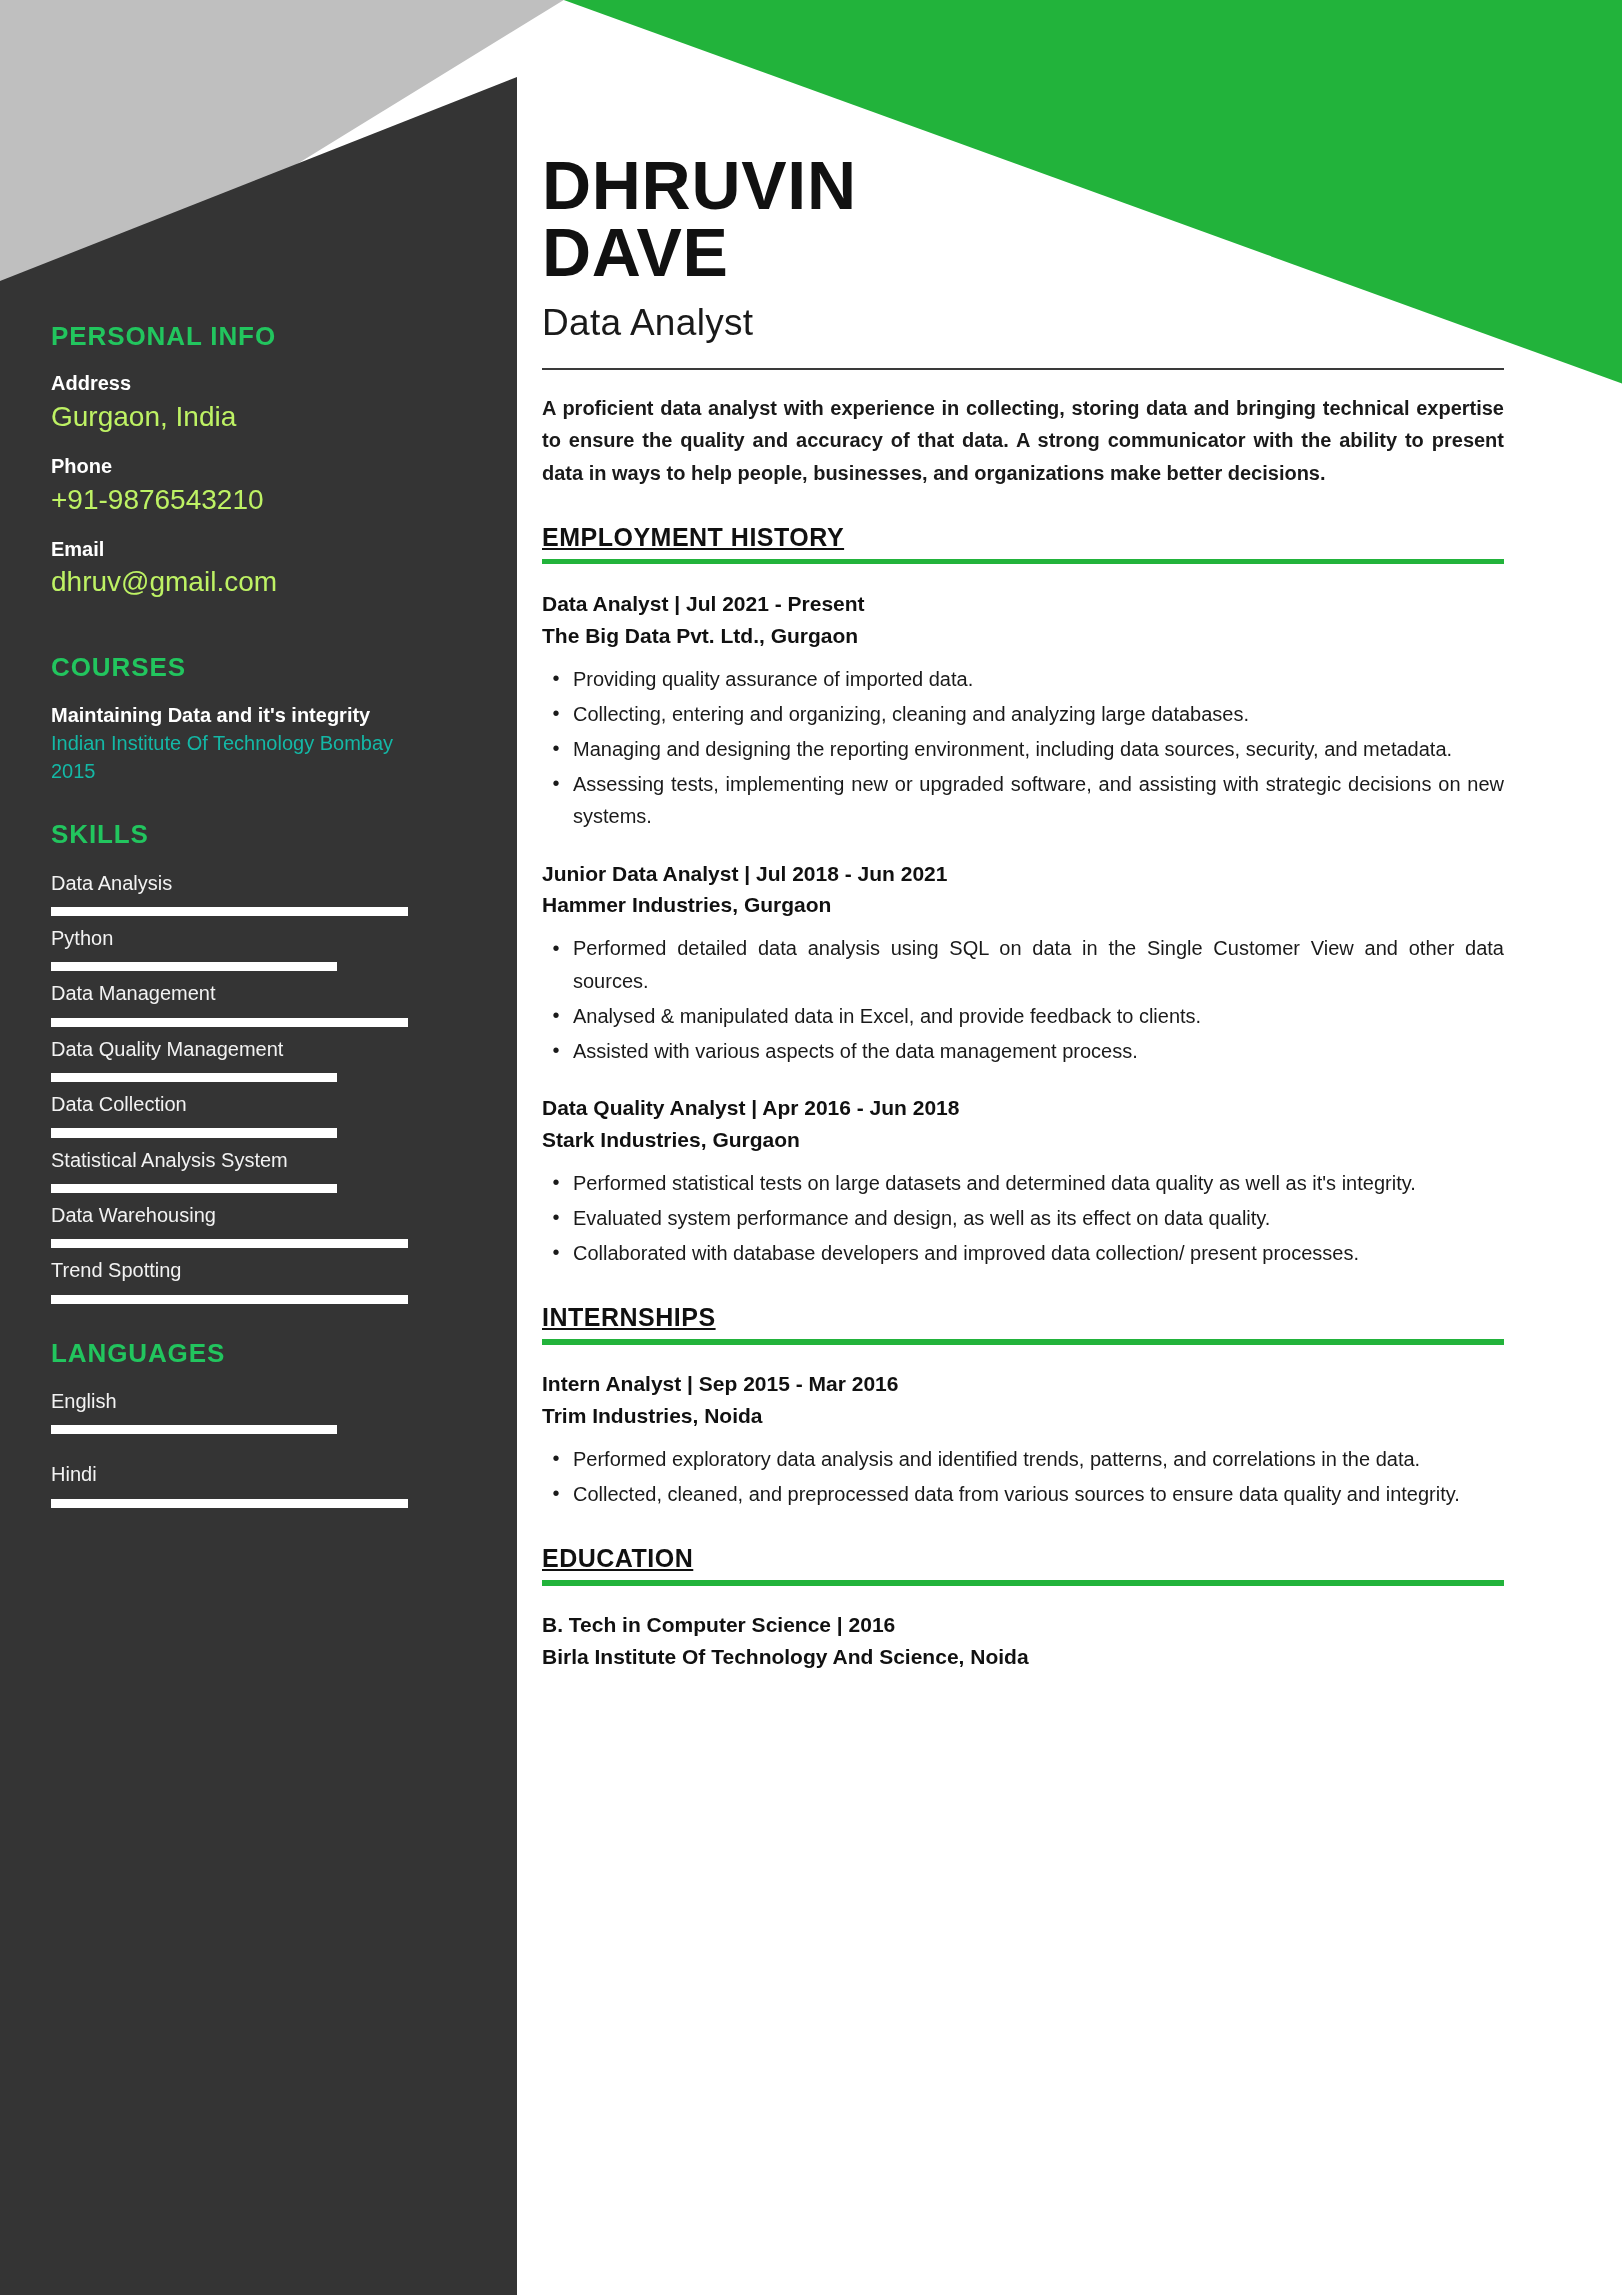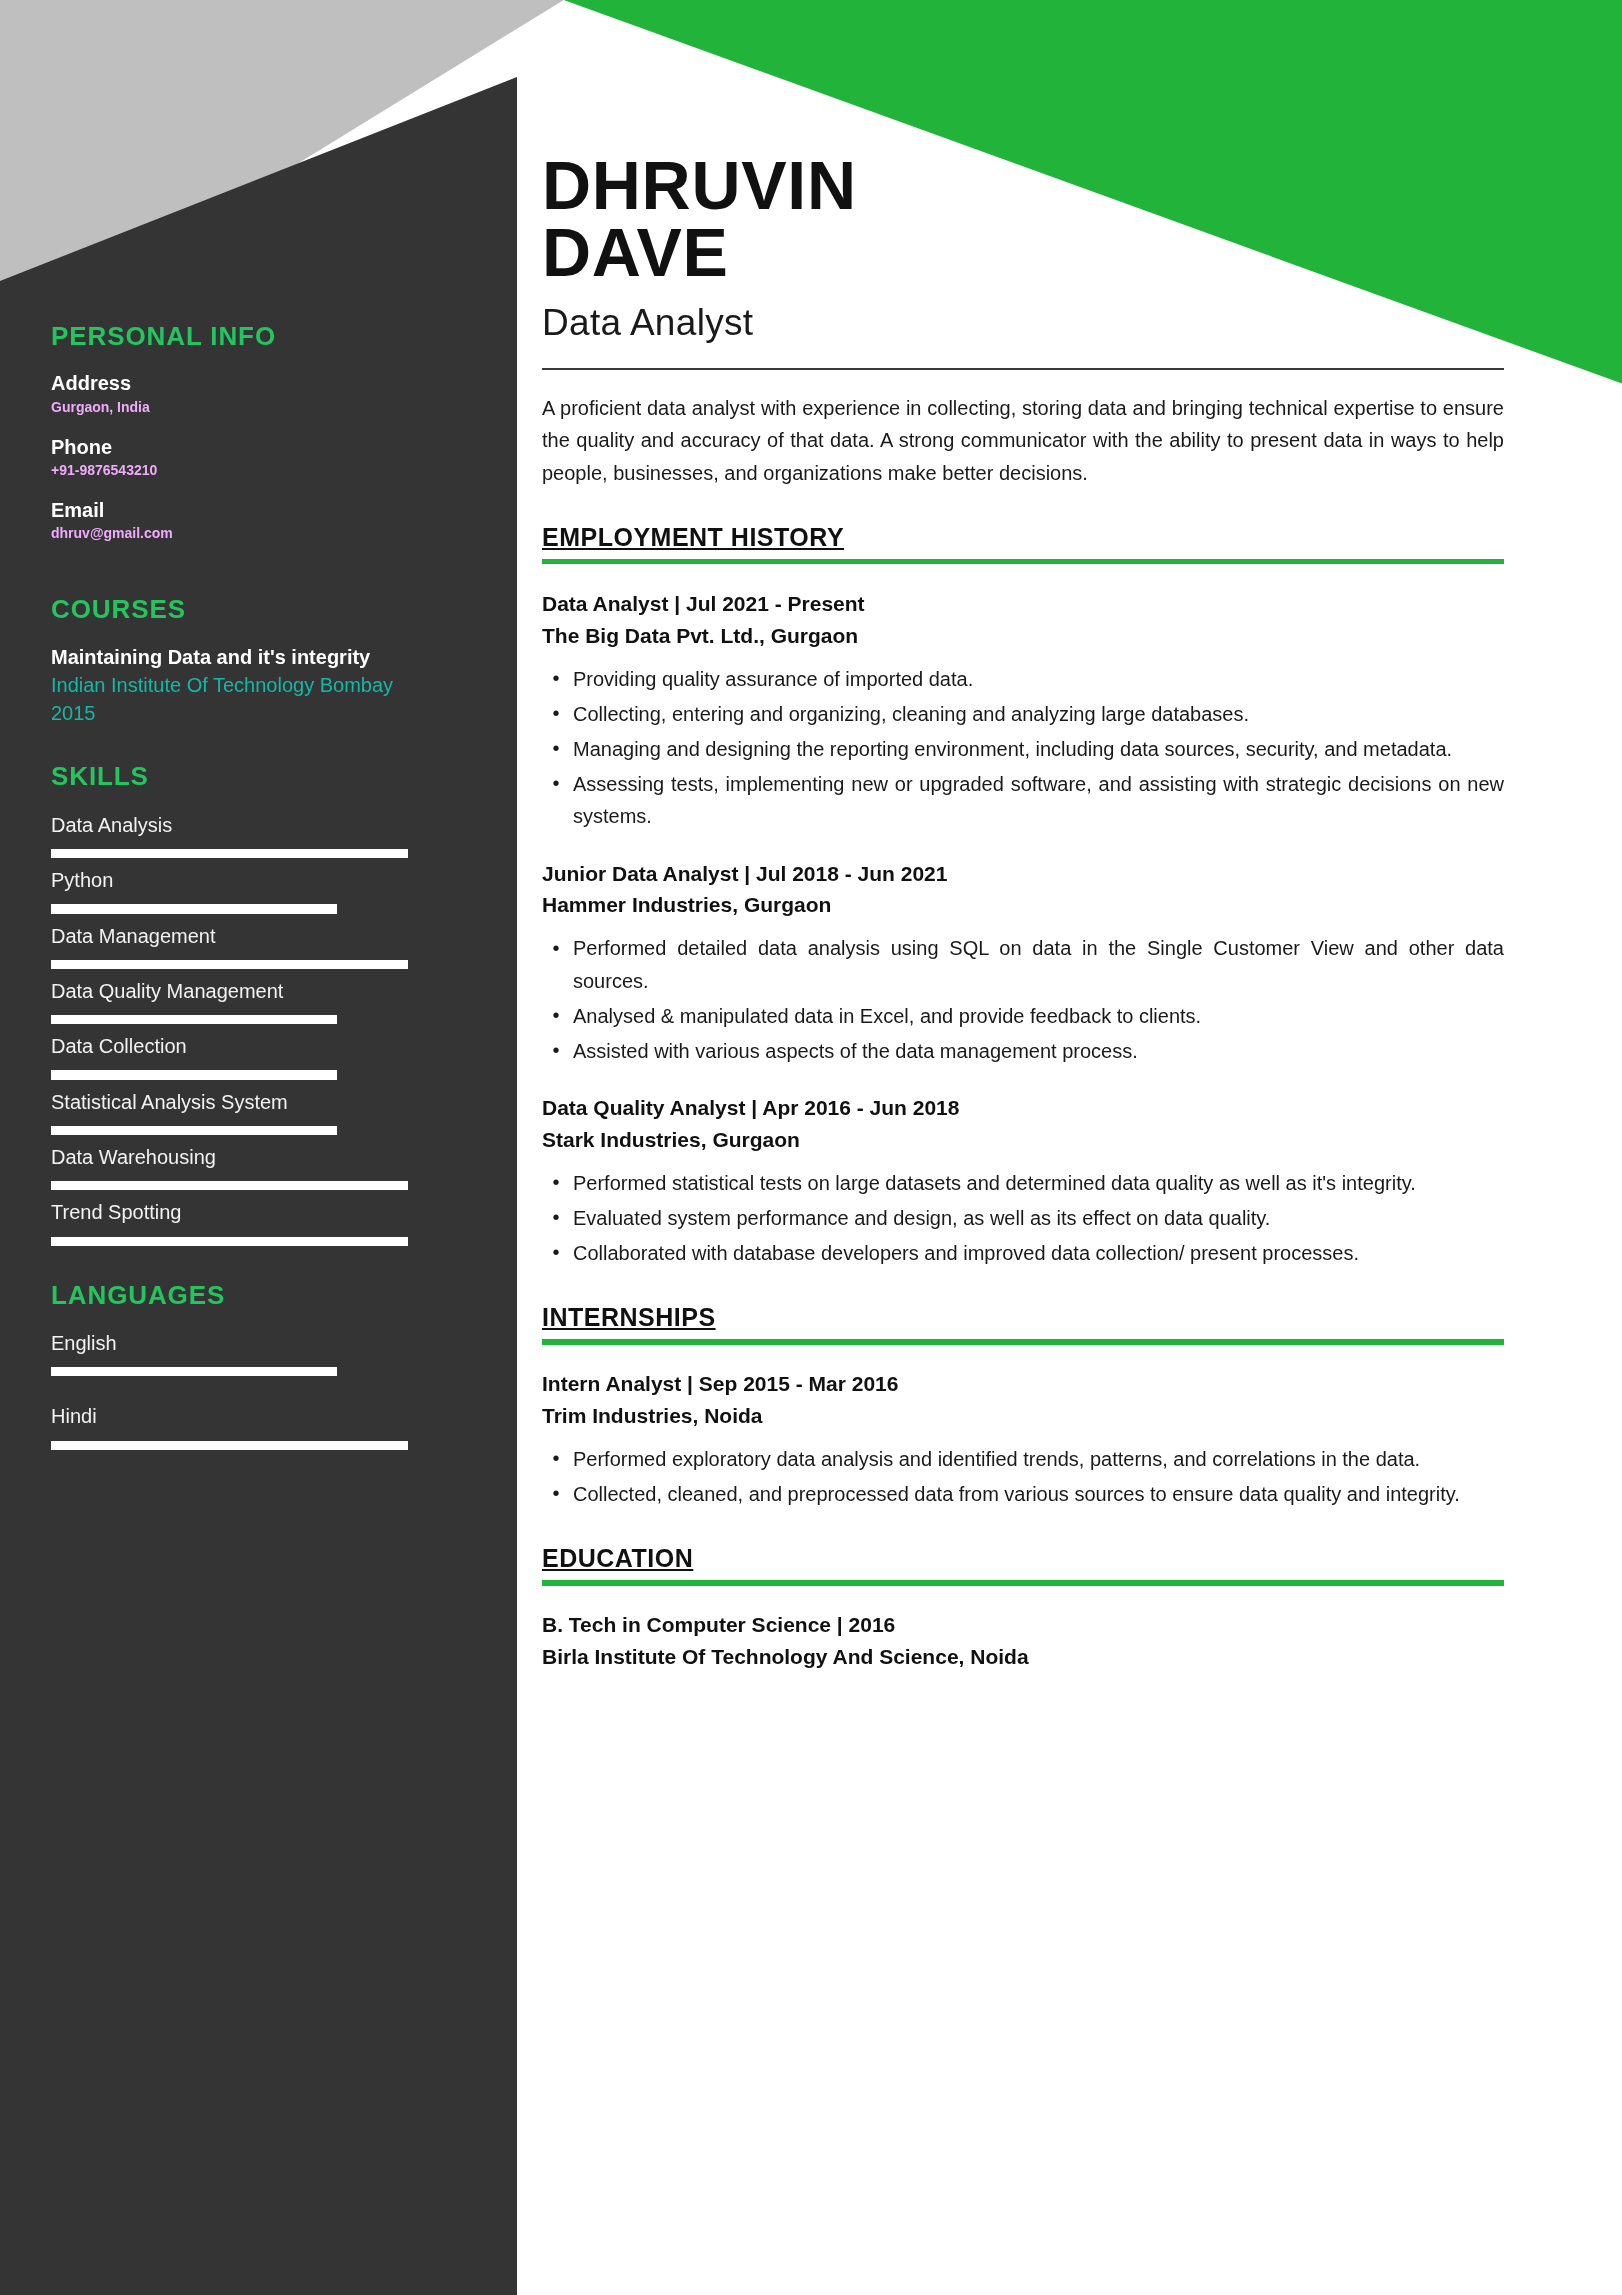--- a/index.html
+++ b/index.html
@@ -57,24 +57,24 @@
     margin-bottom: 18.3px;
   }
 
   .contact-block { margin-bottom: 16.4px; }
   .contact-label {
     font-size: 20px;
     font-weight: bold;
     line-height: 1.38;
   }
   .contact-value {
-    font-size: 14px;
-    font-weight: 700;
+    font-size: 28px;
+    font-weight: 400;
     line-height: 1.38;
-    color: #f0abfc;
+    color: #bef264;
   }
   .contact-value.link {
     text-decoration: underline;
     text-underline-offset: 3.9px;
   }
 
   .section-gap-lg { height: 34px; }
   .section-gap-md { height: 26px; }
 
   .course-title {
@@ -135,21 +135,21 @@
   }
 
   #summary-rule {
     border-top: 2px solid #3a3a3a;
     margin-top: 23.6px;
     margin-bottom: 22px;
   }
 
   #summary {
     font-size: 20px;
-    font-weight: 400;
+    font-weight: 700;
     line-height: 1.62;
     color: #1a1a1a;
     text-align: justify;
   }
 
   .main-section { margin-top: 34px; }
   .main-head {
     font-size: 25px;
     font-weight: bold;
     letter-spacing: 0.5px;

